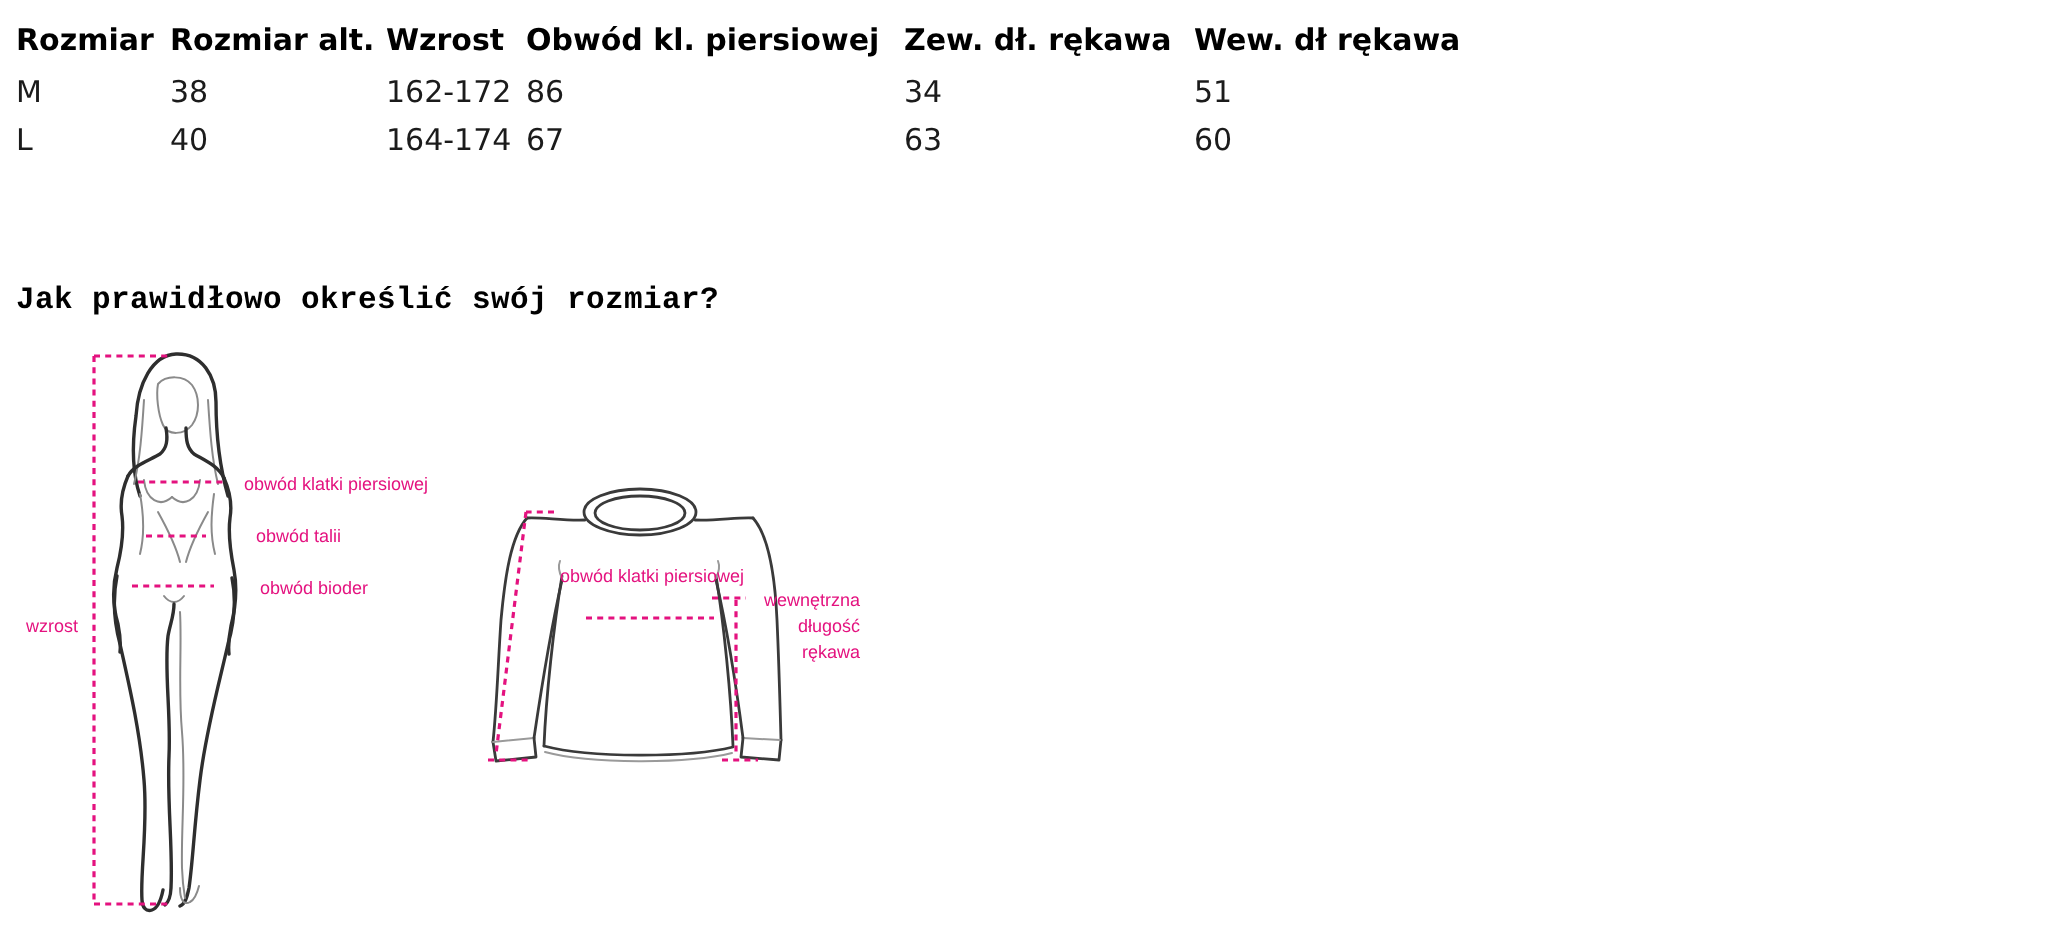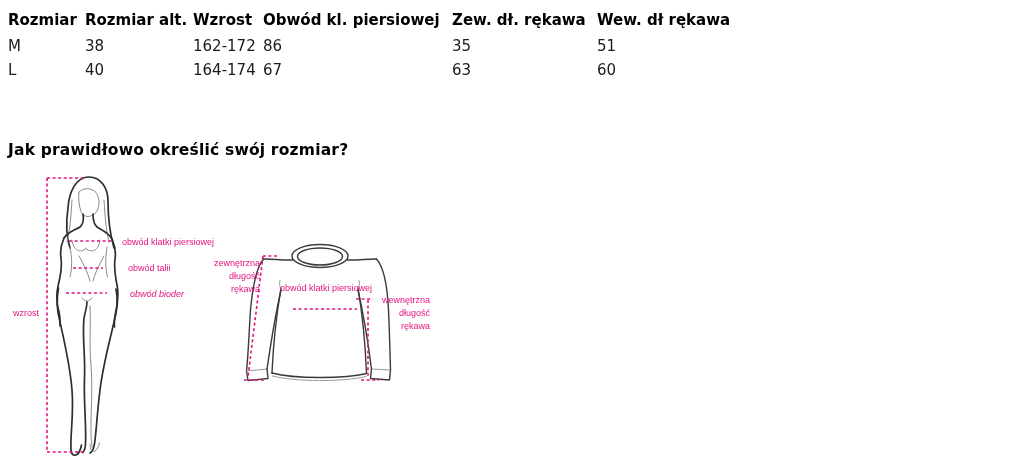--- a/index.html
+++ b/index.html
@@ -27,33 +27,34 @@
     padding:0;height:24px;vertical-align:middle;
     white-space:nowrap;
   }
   
   .question{
     position:absolute;left:8px;top:141px;
     margin:0;
     font-size:15.5px;font-weight:bold;color:#000;
     letter-spacing:.2px;
     white-space:nowrap;
+    font-family:Liberation Mono, monospace;
   }
   
   .diagram-svg{position:absolute;left:0;top:165px;}
   .plabel{
     position:absolute;
     font-family:"Liberation Sans",sans-serif;
     font-size:9px;line-height:13px;
     color:#e4127f;
   }
   .nowrap{white-space:nowrap;}
   .lbl-body-chest{left:122px;top:236px;}
   .lbl-body-waist{left:128px;top:262px;}
-  .lbl-body-hips{left:130px;top:288px;font-style:italic;}
+  .lbl-body-hips{left:130px;top:288px;}
   .lbl-body-height{left:13px;top:307px;}
   .lbl-outer-sleeve{left:206px;top:257px;width:54px;text-align:right;}
   .lbl-shirt-chest{left:276px;top:282px;width:100px;text-align:center;}
   .lbl-inner-sleeve{left:374px;top:294px;width:56px;text-align:right;}
   
   .sk{fill:none;stroke:#2e2e2e;stroke-width:1.7;stroke-linecap:round;stroke-linejoin:round;}
   .sk2{fill:none;stroke:#8a8a8a;stroke-width:1;stroke-linecap:round;}
   .sh{fill:none;stroke:#3a3a3a;stroke-width:1.4;stroke-linecap:round;stroke-linejoin:round;}
   .sh2{fill:none;stroke:#9a9a9a;stroke-width:1;stroke-linecap:round;}
   .pd{fill:none;stroke:#e4127f;stroke-width:1.6;stroke-dasharray:3 2.6;stroke-linecap:butt;}
@@ -81,21 +82,21 @@
         <th>Zew. dł. rękawa</th>
         <th>Wew. dł rękawa</th>
       </tr>
     </thead>
     <tbody>
       <tr>
         <td>M</td>
         <td>38</td>
         <td>162-172</td>
         <td>86</td>
-        <td>35</td>
+        <td>34</td>
         <td>51</td>
       </tr>
       <tr>
         <td>L</td>
         <td>40</td>
         <td>164-174</td>
         <td>67</td>
         <td>63</td>
         <td>60</td>
       </tr>
@@ -180,17 +181,16 @@
       <path class="pd" d="M356,299 H373"></path>
       <path class="pd" d="M368,300 V377"></path>
       <path class="pd" d="M361,380 H379"></path>
     </g>
   </svg>
 
   <div class="plabel nowrap lbl-body-chest">obwód klatki piersiowej</div>
   <div class="plabel nowrap lbl-body-waist">obwód talii</div>
   <div class="plabel nowrap lbl-body-hips">obwód bioder</div>
   <div class="plabel nowrap lbl-body-height">wzrost</div>
-  <div class="plabel lbl-outer-sleeve">zewnętrzna długość rękawa</div>
   <div class="plabel lbl-shirt-chest">obwód klatki piersiowej</div>
   <div class="plabel lbl-inner-sleeve">wewnętrzna długość rękawa</div>
 
 </div>
 
 </body></html>

